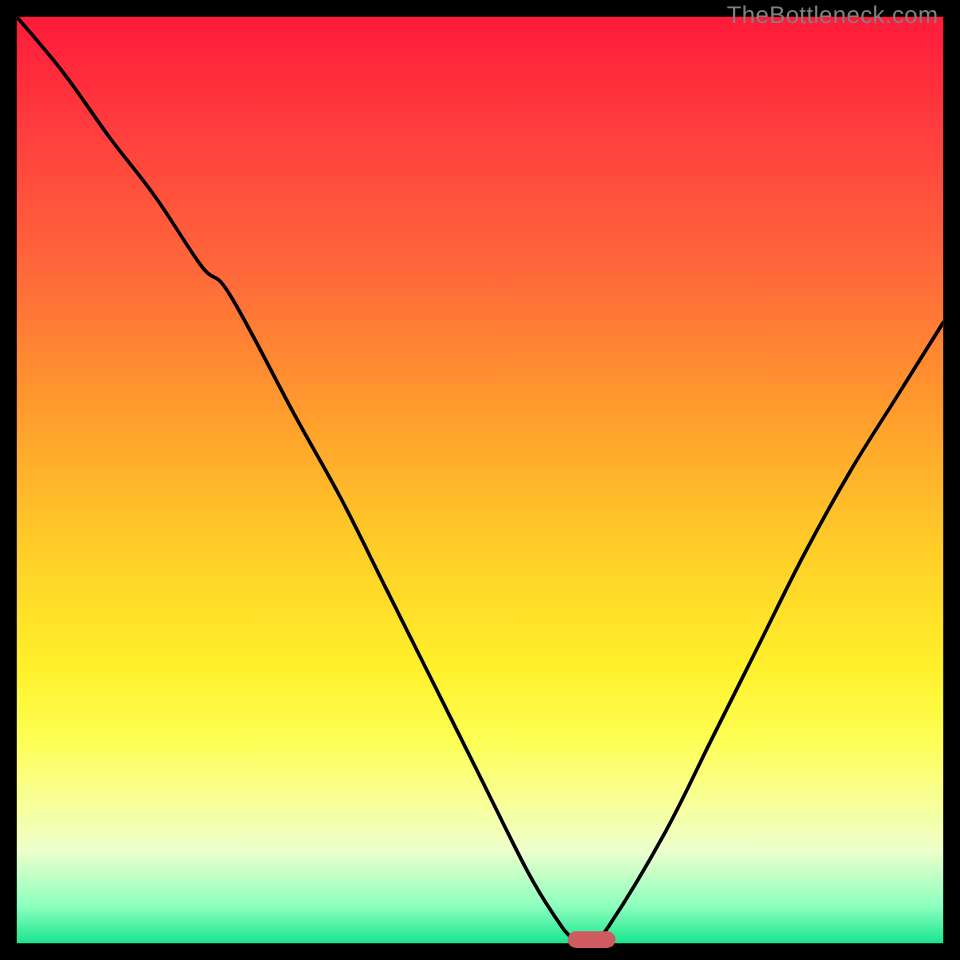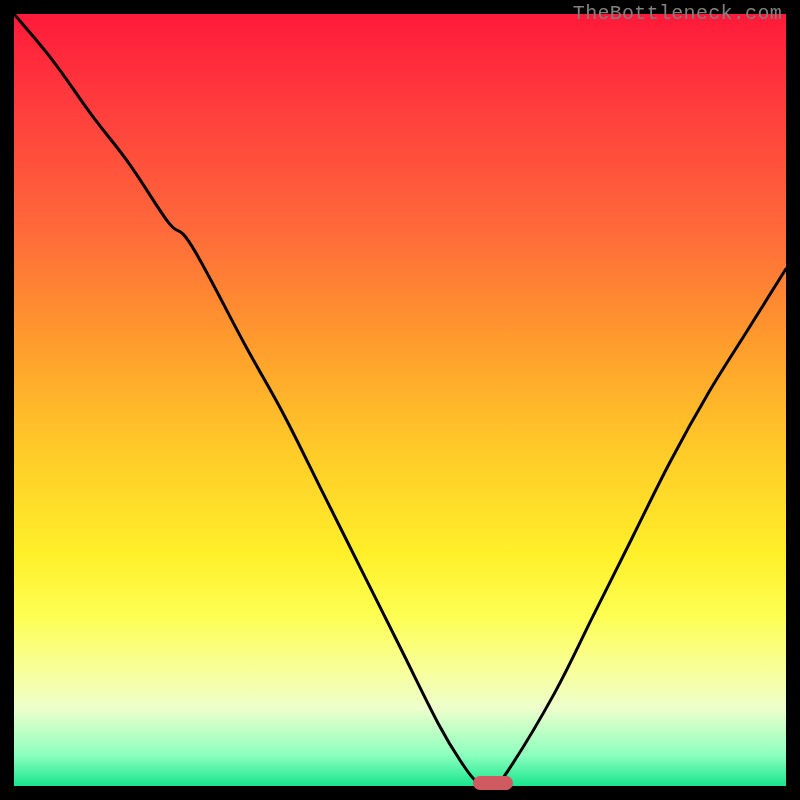--- a/index.html
+++ b/index.html
@@ -41,21 +41,20 @@
   .watermark {
     position: absolute;
     top: 2px;
     right: 18px;
     color: #808080;
     font-size: 20px;
     font-weight: 500;
     letter-spacing: 0.3px;
     pointer-events: none;
     user-select: none;
-    font-family: Liberation Mono, monospace;
   }
   svg.curve {
     position: absolute;
     left: 0; top: 0;
     width: 100%;
     height: 100%;
   }
   .marker {
     position: absolute;
     width: 40px;

